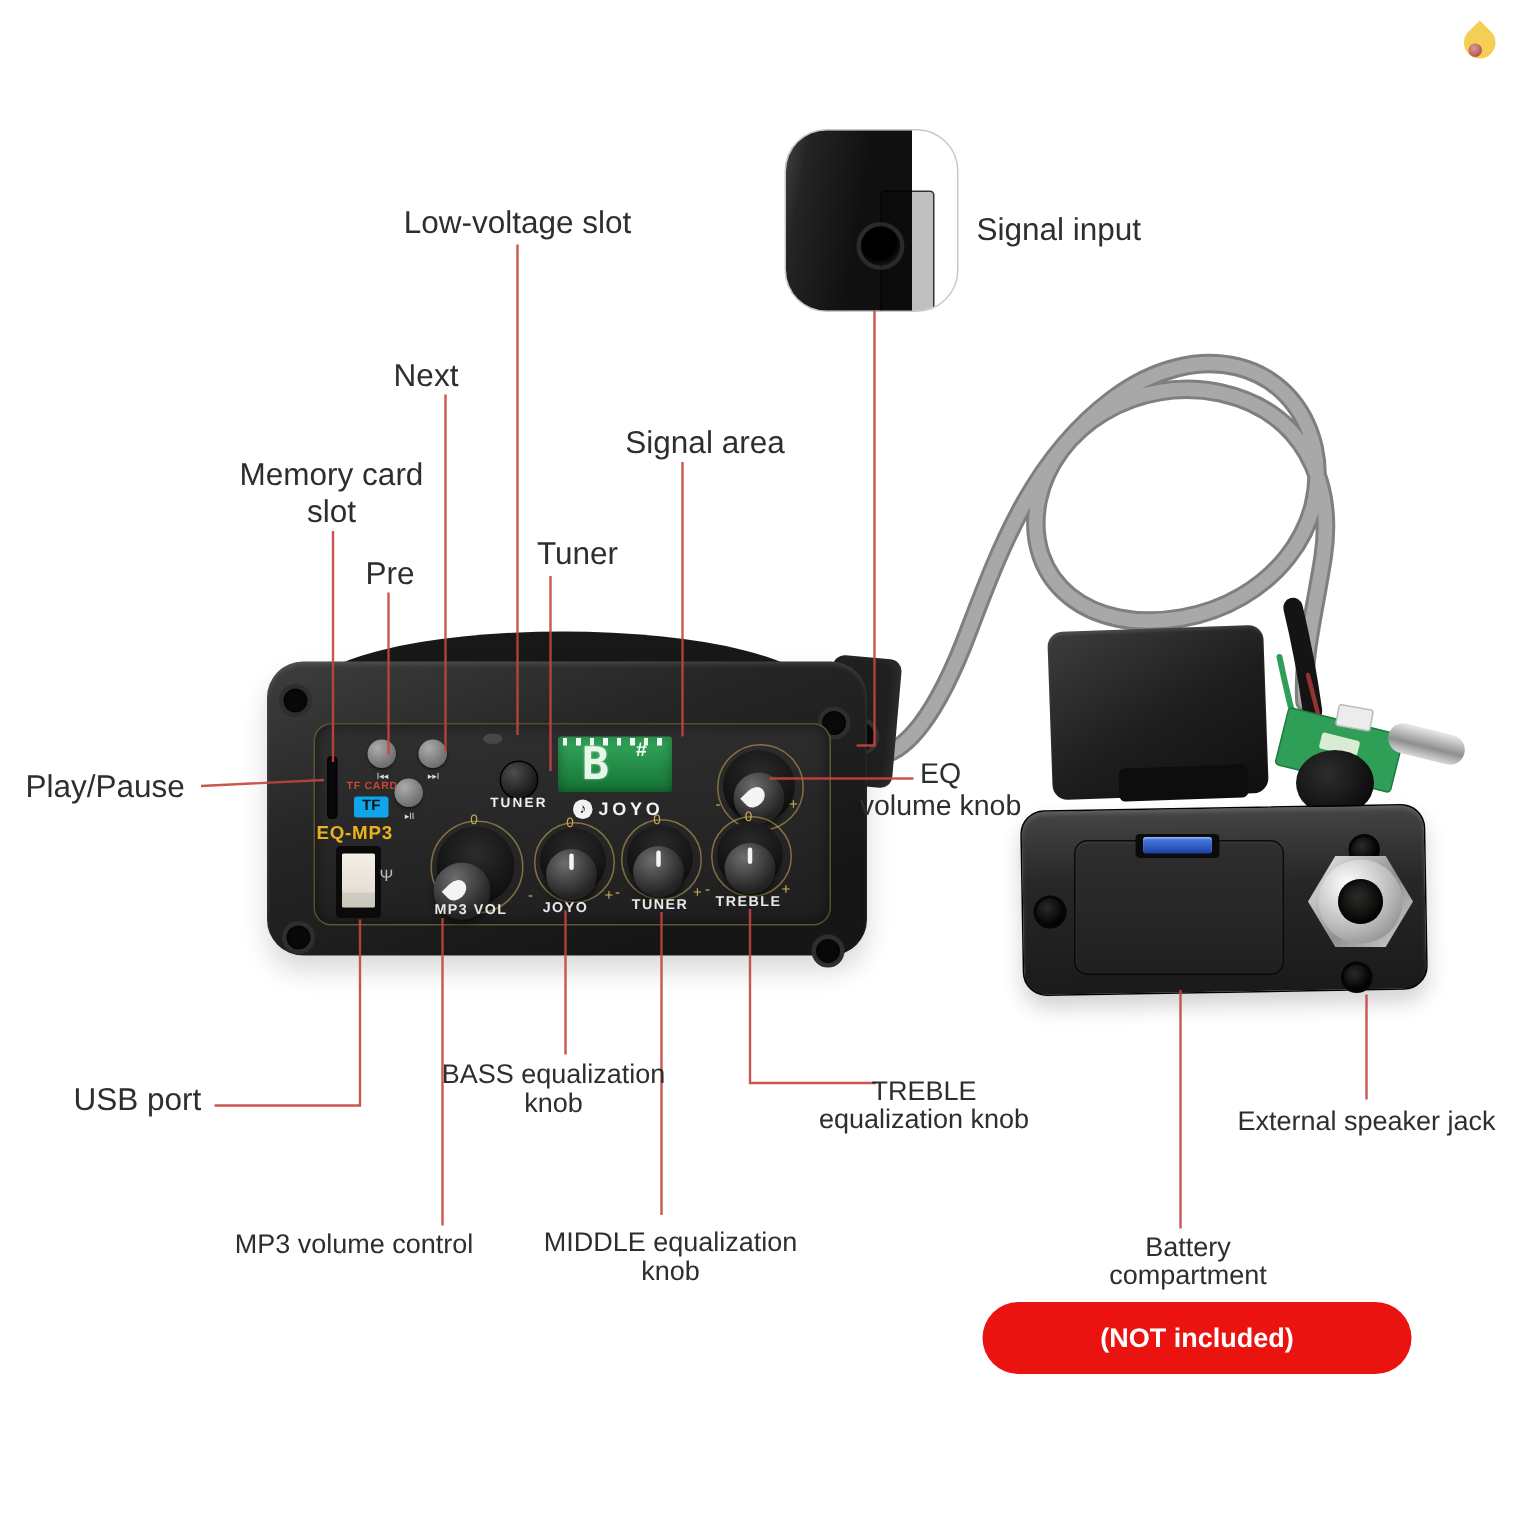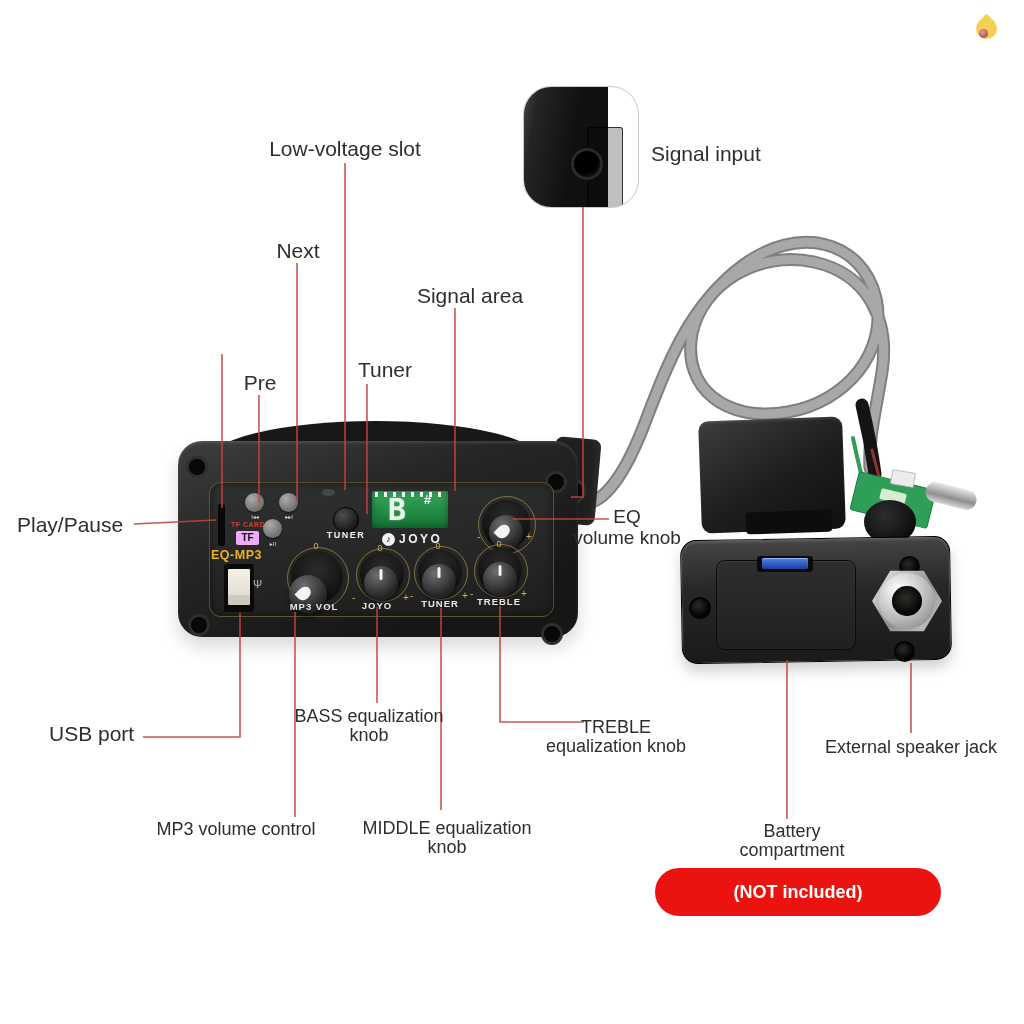--- a/index.html
+++ b/index.html
@@ -29,21 +29,21 @@
         background:linear-gradient(160deg,#3e3e3e 0%,#262626 35%,#161616 80%);
         box-shadow:0 10px 18px rgba(0,0,0,.15), inset 0 2px 3px rgba(255,255,255,.12);}
   .screw{width:16px;height:16px;border-radius:50%;background:#090909;border:3px solid #2e2e2e;
          box-shadow:inset 0 0 3px #000;}
   .face{left:209px;top:482px;width:343px;height:133px;border-radius:12px;
         background:linear-gradient(175deg,#303030,#1e1e1e);
         border:1px solid rgba(190,160,70,.35);box-shadow:inset 0 0 10px rgba(0,0,0,.5);}
   .tfslot{left:218px;top:504px;width:7px;height:42px;background:#0a0a0a;border-radius:3px;
           box-shadow:inset 0 0 3px #000;}
   .tfcard{left:231px;top:521px;font-size:7px;font-weight:bold;color:#cf4436;letter-spacing:.5px;}
-  .tfbadge{left:236px;top:531px;width:23px;height:14px;background:#f0abfc;border-radius:2px;
+  .tfbadge{left:236px;top:531px;width:23px;height:14px;background:#0ea5e9;border-radius:2px;
            color:#111;font-size:10px;font-weight:bold;text-align:center;line-height:14px;}
   .pbtn{width:19px;height:19px;border-radius:50%;
         background:radial-gradient(circle at 35% 30%,#ababab,#6c6c6c 75%);
         box-shadow:0 1px 2px rgba(0,0,0,.6);}
   .bico{position:absolute;color:#ddd;font-size:6px;letter-spacing:0;transform:translateX(-50%);}
   .model{left:211px;top:548px;font-size:12.5px;font-weight:bold;color:#eab31e;letter-spacing:.5px;}
   .usbrecess{left:224px;top:564px;width:30px;height:48px;background:#0a0a0a;border-radius:3px;}
   .usbtongue{left:228px;top:569px;width:22px;height:36px;background:linear-gradient(180deg,#f4f0e6,#ddd8cb);
              border-radius:1px;box-shadow:inset 0 -10px 0 rgba(0,0,0,.08);}
   .usbico{left:253px;top:578px;font-size:11px;color:#b9b9b9;}
@@ -265,22 +265,26 @@
     <path d="M295,612 V817"></path>
     <path d="M377,607 V703"></path>
     <path d="M441,608 V810"></path>
     <path d="M500,606 V722 H584"></path>
     <path d="M911,663 V733"></path>
     <path d="M787,660 V819"></path>
   </svg>
 
   <div class="lbl" style="left:345px;top:136px;">Low-voltage slot</div>
   <div class="lbl left" style="left:651px;top:141px;">Signal input</div>
-  <div class="lbl" style="left:298px;top:238px;">Next</div>
+  <div class="lbl" style="left:284px;top:238px;">Next</div>
   <div class="lbl" style="left:470px;top:283px;">Signal area</div>
+  <div class="lbl" style="left:221px;top:304px;">
+    <div>Memory card</div>
+    <div>slot</div>
+  </div>
   <div class="lbl" style="left:385px;top:357px;">Tuner</div>
   <div class="lbl" style="left:260px;top:370px;">Pre</div>
   <div class="lbl left" style="left:17px;top:512px;">Play/Pause</div>
   <div class="lbl md" style="left:627px;top:506px;">
     <div>EQ</div>
     <div>volume knob</div>
   </div>
   <div class="lbl left" style="left:49px;top:721px;">USB port</div>
   <div class="lbl sm" style="left:369px;top:707px;">
     <div>BASS equalization</div>

